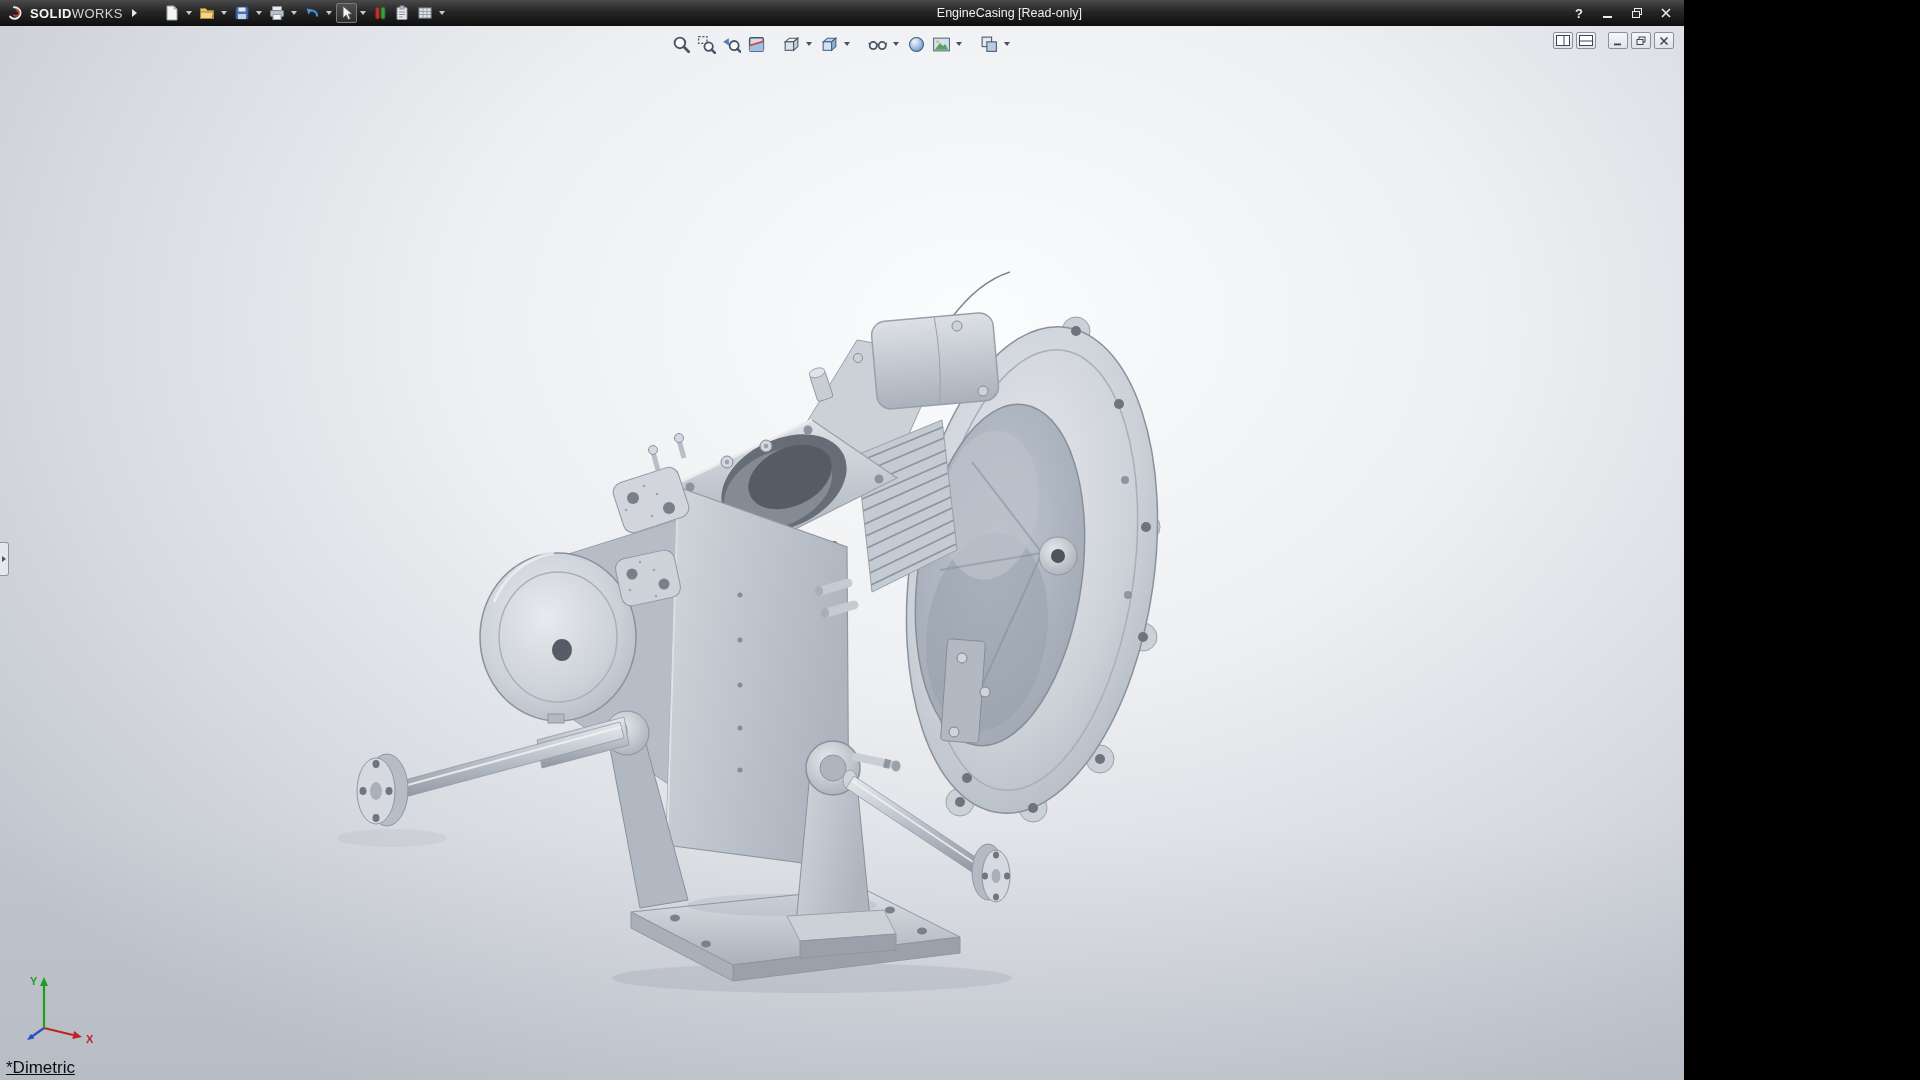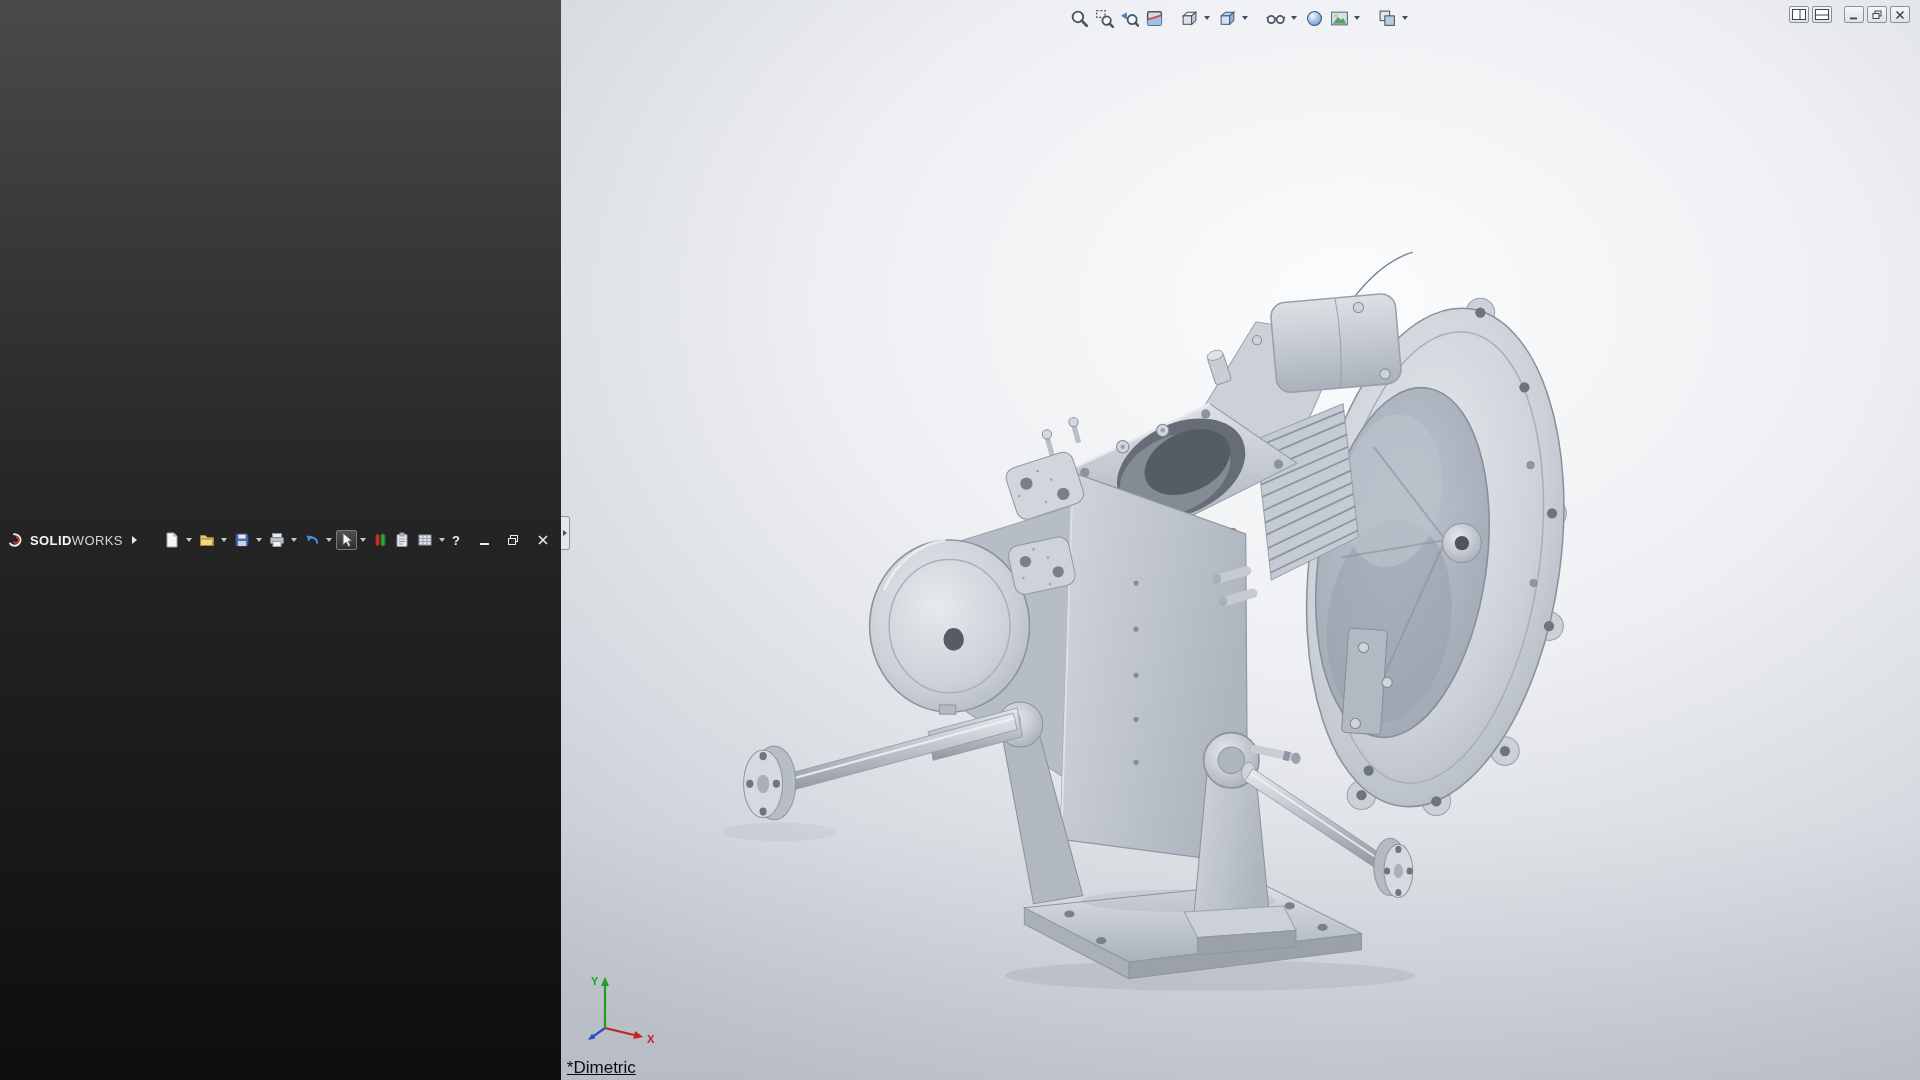--- a/index.html
+++ b/index.html
@@ -1,18 +1,18 @@
 <!DOCTYPE html>
 <html style="--titlebar-bg-top: #4a4a4a; --titlebar-bg-bottom: #0e0e0e; --titlebar-text: #f2f2f2; --viewport-center: #fbfcfd; --viewport-edge: #c0c5cd; --axis-x-color: #c22222; --axis-y-color: #1f9e1f; --axis-z-color: #2b4fc2; --model-highlight: #e9ecef; --model-midtone: #c3c9d1; --model-shadow: #8d95a0; --selection-marker: #e0861d;"><head>
 <meta charset="utf-8">
 <style>
   *{box-sizing:border-box;margin:0;padding:0}
   html,body{width:1920px;height:1080px;overflow:hidden;background:#000;
     font-family:"Liberation Sans",sans-serif}
-  .app{width:1920px;height:1080px;display:flex;flex-direction:row}
+  .app{width:1684px;height:1080px;display:flex;flex-direction:column}
 
   
   .titlebar{flex:0 0 26px;display:flex;align-items:center;position:relative;
     background:linear-gradient(var(--titlebar-bg-top,#4a4a4a),#262626 45%,var(--titlebar-bg-bottom,#0e0e0e));
     color:var(--titlebar-text,#f2f2f2)}
   .logo{display:flex;align-items:center;gap:5px;margin-left:7px}
   .brand{font-size:13px;letter-spacing:.4px;white-space:nowrap}
   .brand .b1{font-weight:bold;color:#f4f4f4}
   .brand .b2{font-weight:normal;color:#d3d3d3}
   .menu-arrow{width:0;height:0;border-left:5px solid #e6e6e6;border-top:4px solid transparent;
@@ -135,20 +135,21 @@
       </span>
       <span class="tbtn">
         <svg width="16" height="16" viewBox="0 0 16 16">
           <rect x="2" y="3" width="12" height="10" fill="#dfe3e9" stroke="#8d939c"></rect>
           <path d="M6 3v10M10 3v10M2 6.5h12M2 9.5h12" stroke="#9aa0a8" stroke-width="1"></path>
         </svg>
       </span>
         <span class="caret"></span>
     </div>
 
+    <div class="tb-title">EngineCasing [Read-only]</div>
 
     <div class="win-controls">
       <span class="wbtn">
           <span class="help-glyph">?</span>
         </span>
       <span class="wbtn">
         <svg width="12" height="12" viewBox="0 0 12 12">
             <rect x="1" y="9" width="9" height="2" fill="#ececec"></rect>
           </svg>
       </span>

